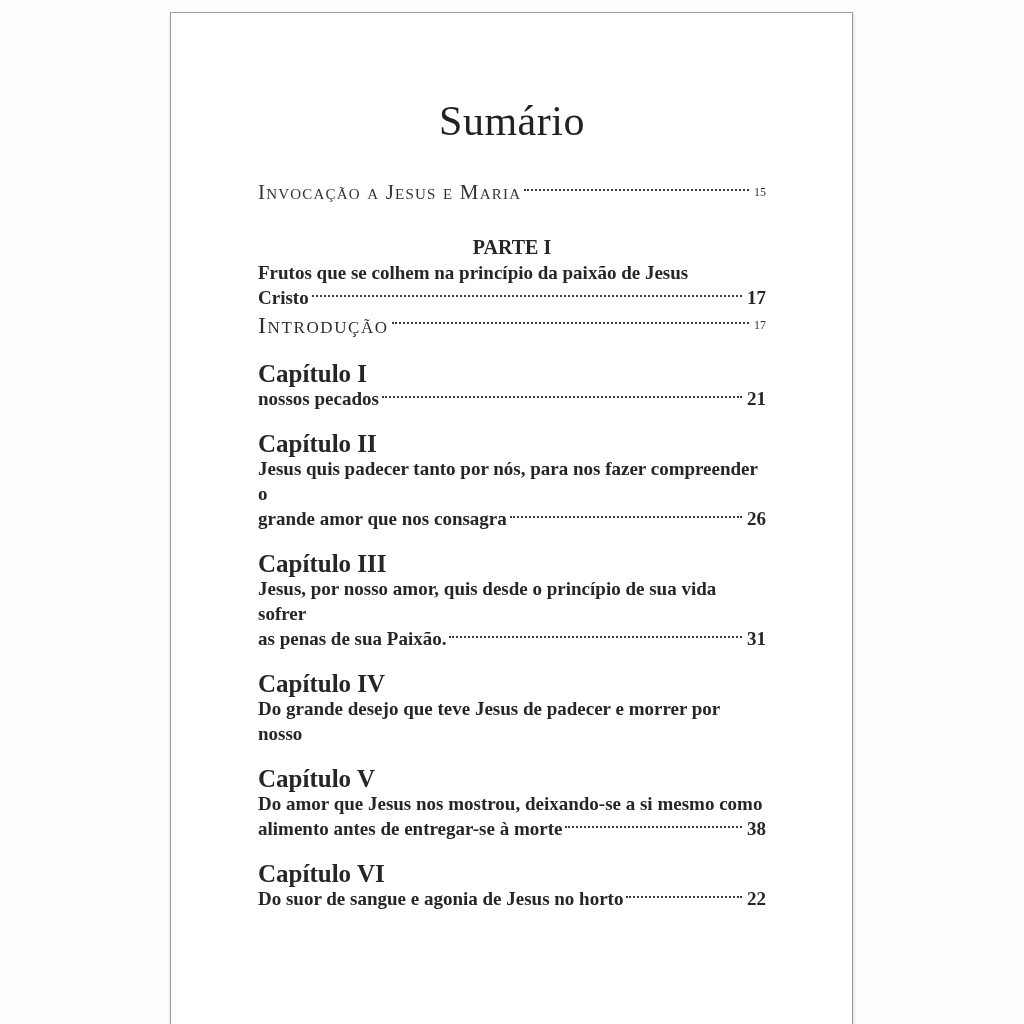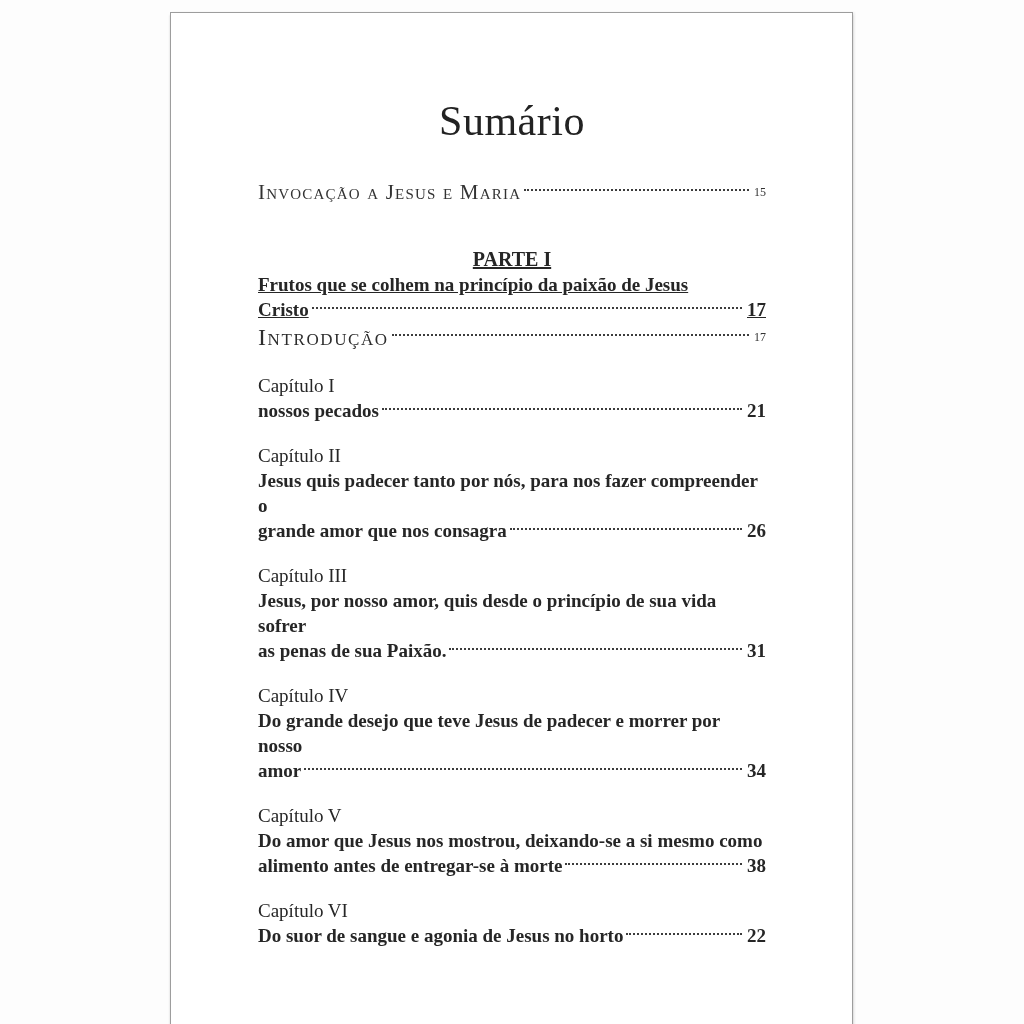--- a/index.html
+++ b/index.html
@@ -60,43 +60,43 @@
     letter-spacing: 1.2px;
     font-size: 21px;
     font-weight: 400;
     color: #333333;
     white-space: nowrap;
   }
   .sc-row .pagenum { font-weight: 400; font-size: 12px; color: #333333; }
 
   .invocation { margin-top: 36px; }
 
-  .parte { margin-top: 42px; text-decoration: underline; }
+  .parte { margin-top: 30px; }
   .parte-heading {
     text-align: center;
     font-weight: 700;
     font-size: 20px;
     line-height: 25px;
   }
 
   .bodyline {
     font-weight: 700;
     font-size: 19px;
     line-height: 25px;
   }
 
   .introducao { line-height: 30px; }
   .introducao .sc-label { font-size: 24px; letter-spacing: 1.6px; color: #2d2d2d; }
   .introducao .leader { margin-bottom: 5px; }
 
   .chapter { margin-top: 20px; }
   .chapter-first { margin-top: 21px; }
   .chapter-heading {
-    font-weight: 400;
-    font-size: 19px;
+    font-weight: 700;
+    font-size: 25px;
     line-height: 25px;
   }
 </style>
 </head>
 <body>
 
 <div class="canvas">
   <div class="book-page">
 
     <h1 class="title">Sumário</h1>
@@ -150,25 +150,20 @@
         <div class="row bodyline">
           <span>as penas de sua Paixão.</span>
           <span class="leader"></span>
           <span class="pagenum">31</span>
         </div>
       </div>
 
       <div class="chapter">
         <div class="chapter-heading">Capítulo IV</div>
         <div class="bodyline">Do grande desejo que teve Jesus de padecer e morrer por nosso</div>
-        <div class="row bodyline">
-          <span>amor</span>
-          <span class="leader"></span>
-          <span class="pagenum">34</span>
-        </div>
       </div>
 
       <div class="chapter">
         <div class="chapter-heading">Capítulo V</div>
         <div class="bodyline">Do amor que Jesus nos mostrou, deixando-se a si mesmo como</div>
         <div class="row bodyline">
           <span>alimento antes de entregar-se à morte</span>
           <span class="leader"></span>
           <span class="pagenum">38</span>
         </div>

